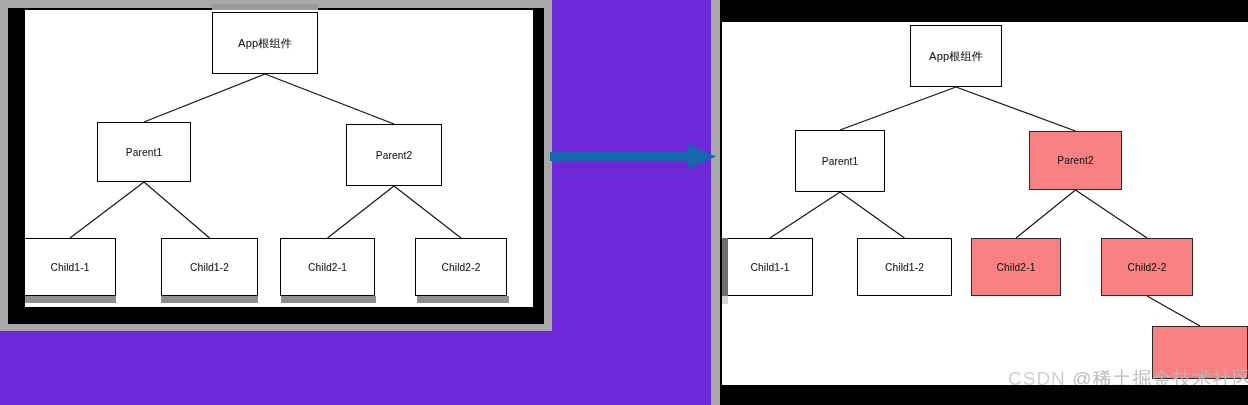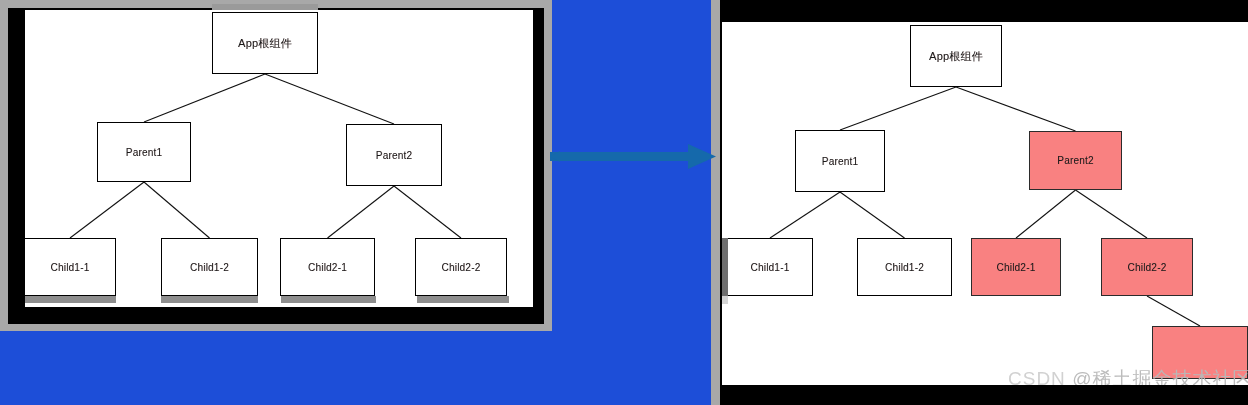--- a/index.html
+++ b/index.html
@@ -10,21 +10,21 @@
   body {
     width: 1248px;
     height: 405px;
     font-family: "Liberation Sans", sans-serif;
     overflow: hidden;
   }
   .stage {
     position: relative;
     width: 1248px;
     height: 405px;
-    background: #1d4ed8;
+    background: #6d28d9;
   }
 
   
   .panel {
     position: absolute;
     background: #a8a8a8;
     box-sizing: border-box;
   }
   .panel-inner-black {
     position: absolute;

